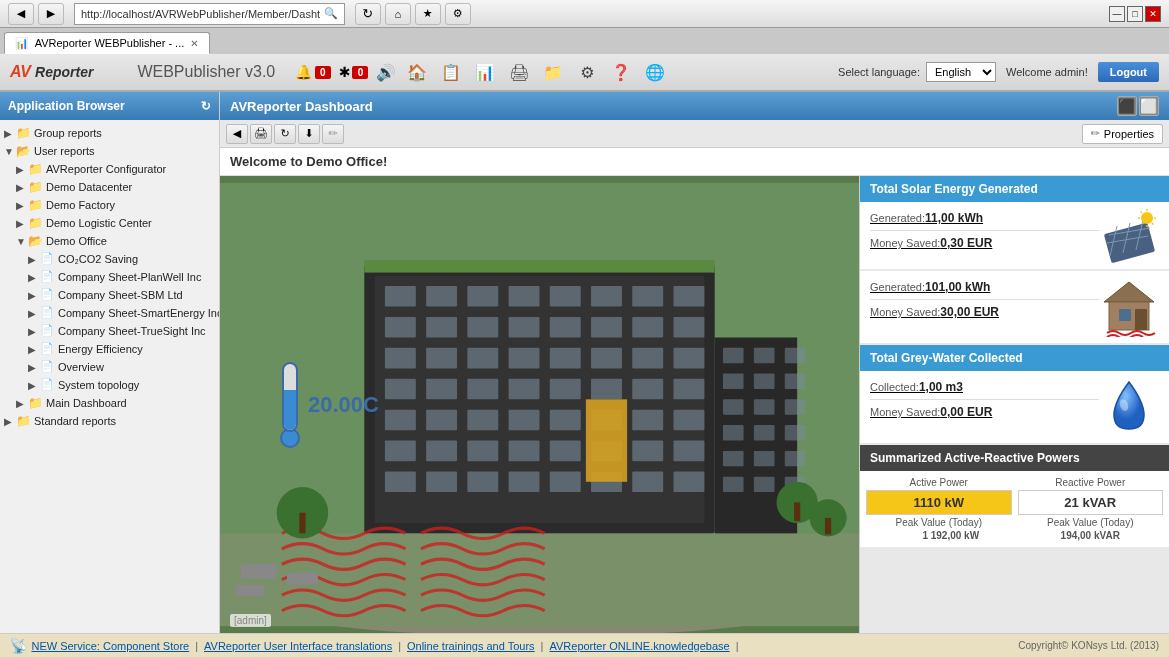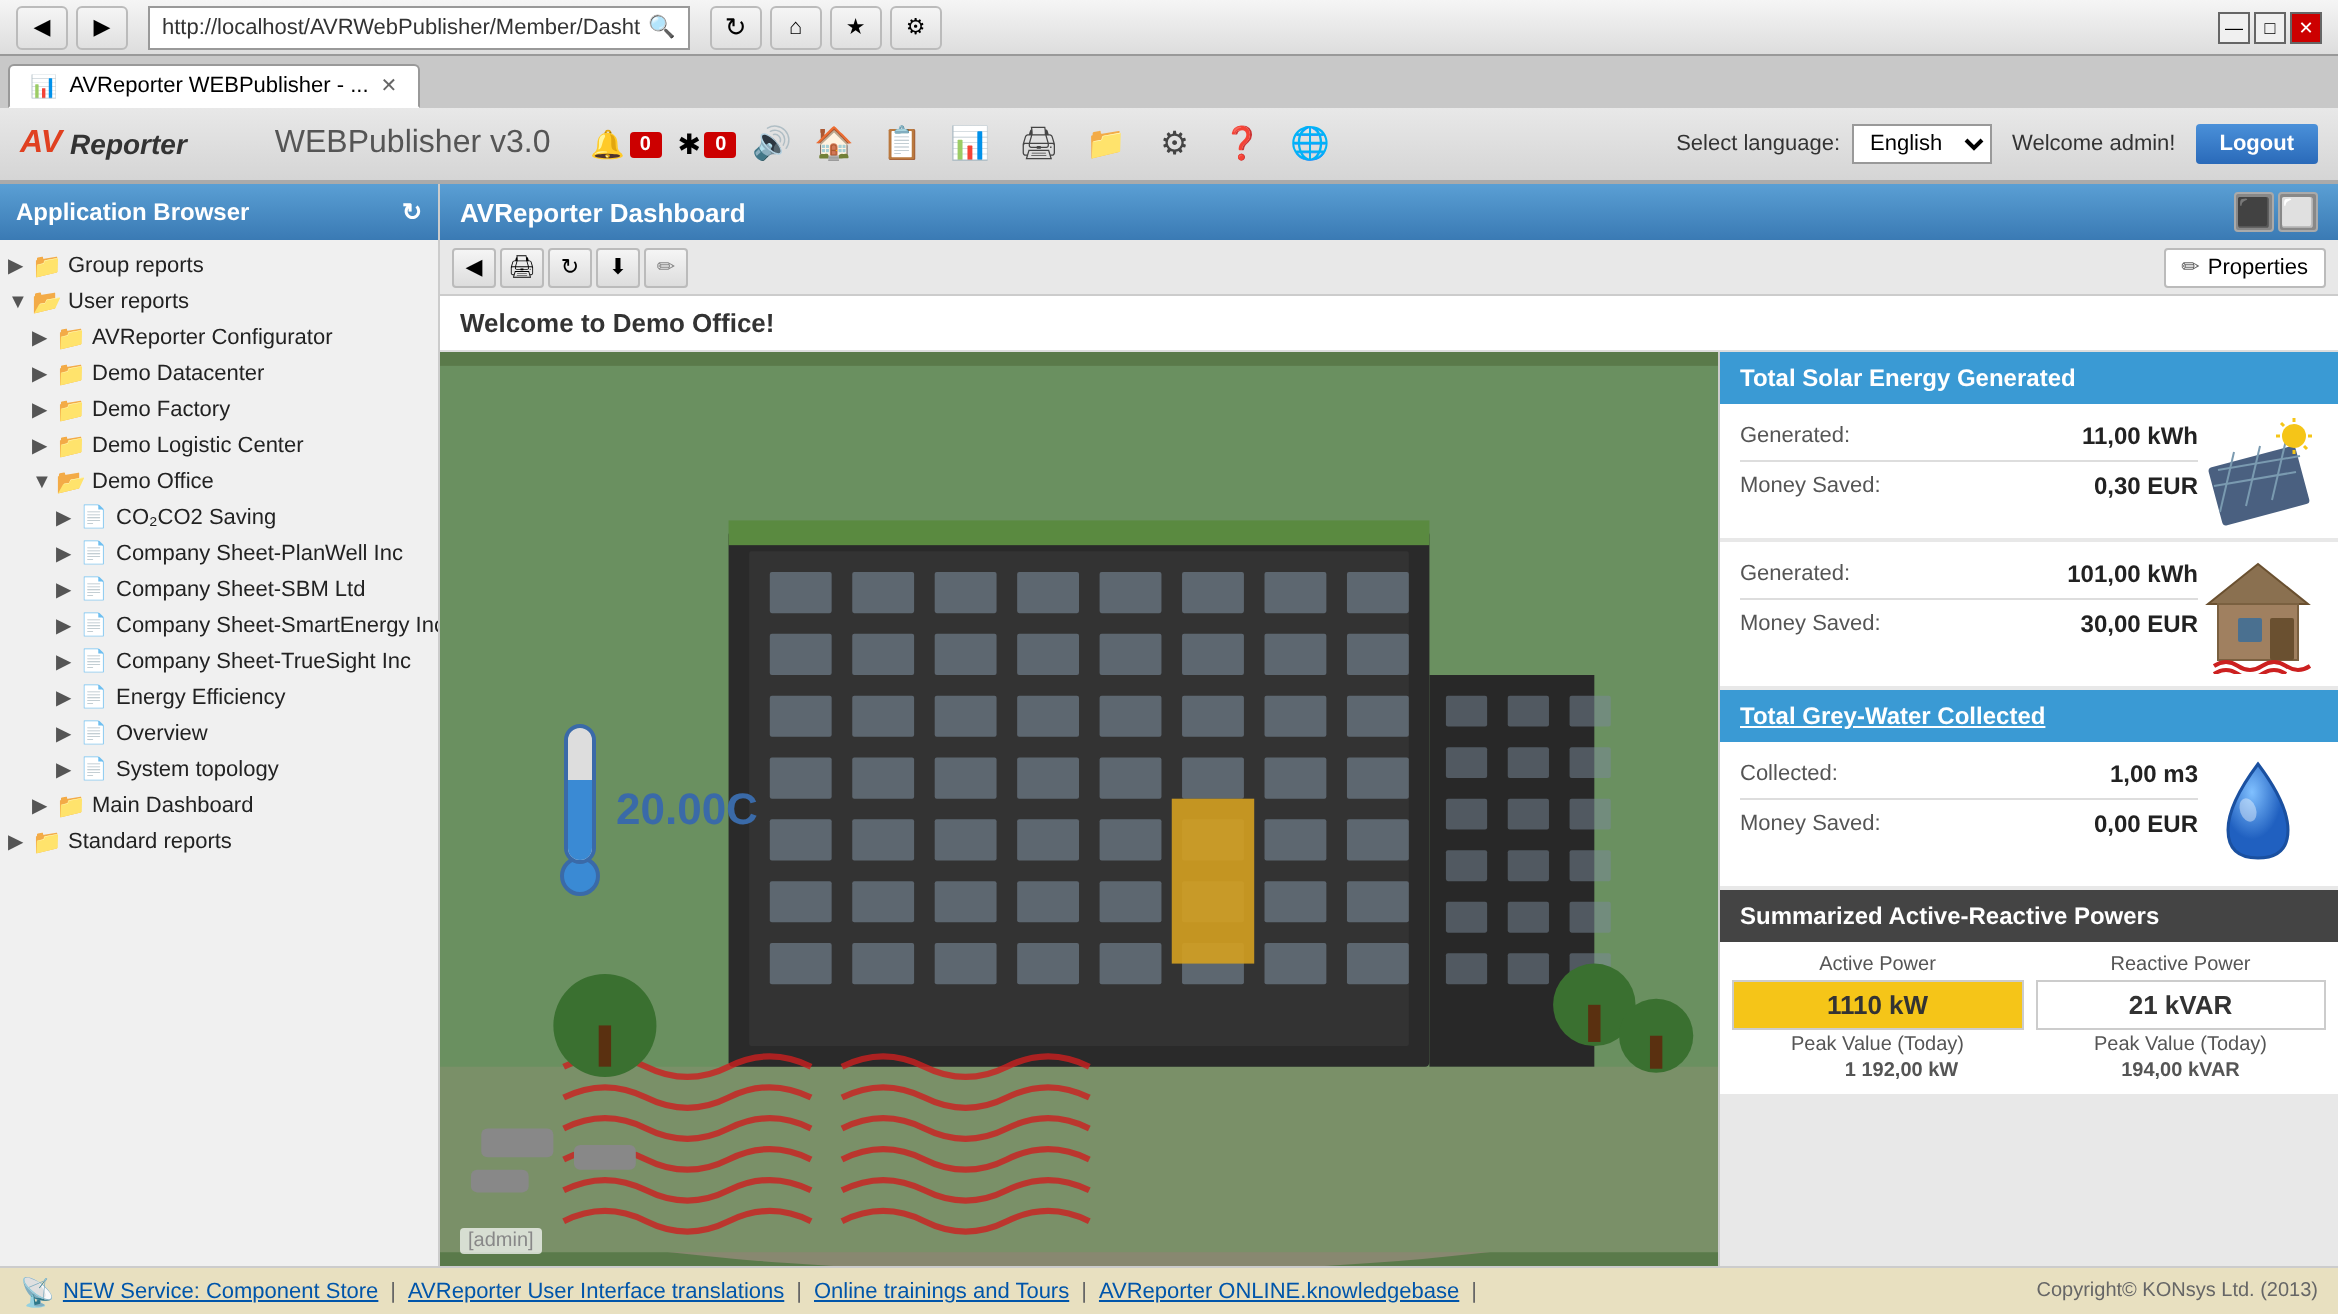--- a/index.html
+++ b/index.html
@@ -132,22 +132,23 @@
     
     .widgets-panel { width: 310px; background: #e8e8e8; overflow-y: auto; border-left: 1px solid #ccc; }
     .widget {
       margin-bottom: 2px;
     }
     .widget-header {
       background: #3a9ad4; color: white; padding: 6px 10px; font-size: 12px; font-weight: bold;
     }
     .widget-body { background: white; padding: 6px 10px; }
     .widget-row {
-      display: flex; align-items: center; justify-content: space-between; padding: 3px 0;
+      display: flex; align-items: center; justify-content: flex-start; padding: 3px 0;
       font-size: 11px;
+      text-decoration: underline;
     }
     .widget-label { color: #555; }
     .widget-value { font-weight: bold; color: #222; font-size: 12px; }
     .widget-icon { width: 60px; display: flex; align-items: center; justify-content: center; }
     .widget-content { display: flex; }
     .widget-data { flex: 1; }
     .widget-divider { border-top: 1px solid #ddd; margin: 2px 0; }
 
     
     .power-widget-header { background: #444; color: white; padding: 6px 10px; font-size: 12px; font-weight: bold; }
@@ -656,21 +657,21 @@
                       <path d="M 8 56 Q 14 52 20 56 Q 26 60 32 56 Q 38 52 44 56 Q 50 60 56 56"></path>
                       <path d="M 8 60 Q 14 56 20 60 Q 26 64 32 60 Q 38 56 44 60"></path>
                     </g>
                   </svg>
                 </div>
               </div>
             </div>
           </div>
 
           <div class="widget">
-            <div class="widget-header" style="background:#3a9ad4;text-decoration:underline;">
+            <div class="widget-header" style="background:#3a9ad4;">
               <span>Total Grey-Water Collected</span>
             </div>
             <div class="widget-body">
               <div class="widget-content">
                 <div class="widget-data">
                   <div class="widget-row">
                     <span class="widget-label">Collected:</span>
                     <span class="widget-value">1,00 m3</span>
                   </div>
                   <div class="widget-divider"></div>

